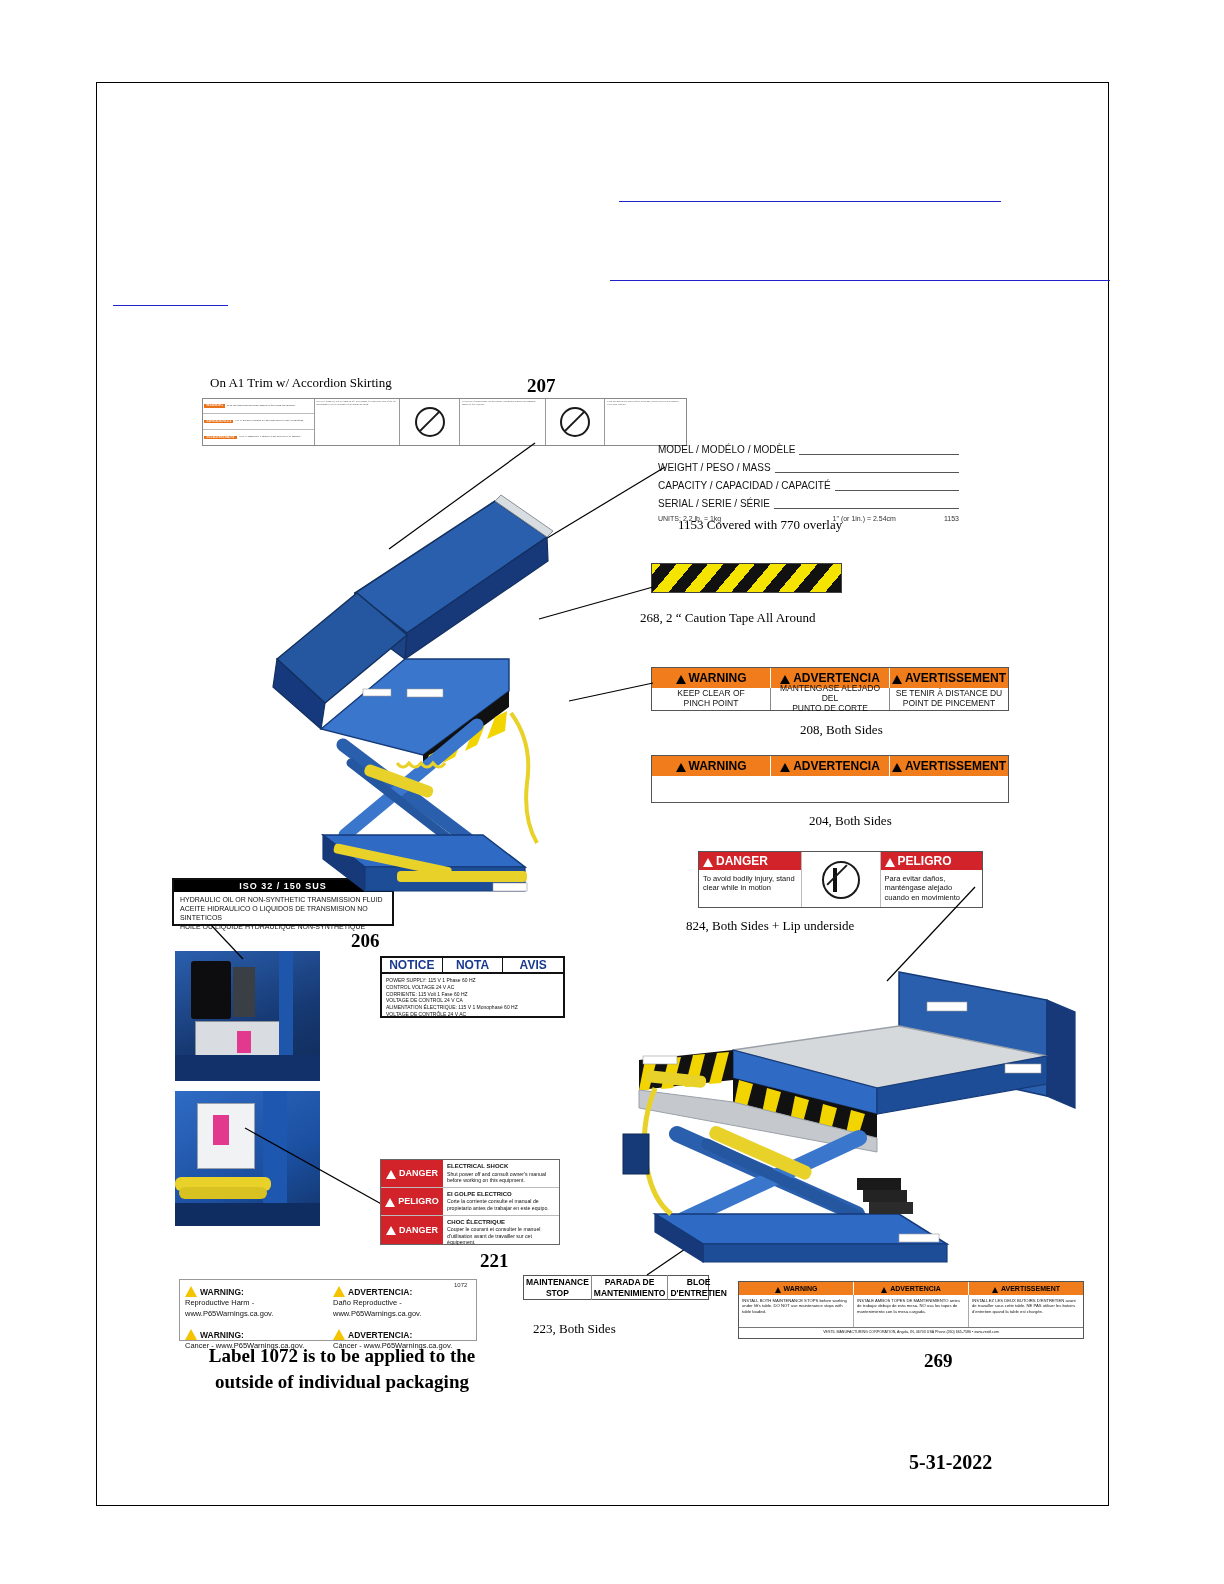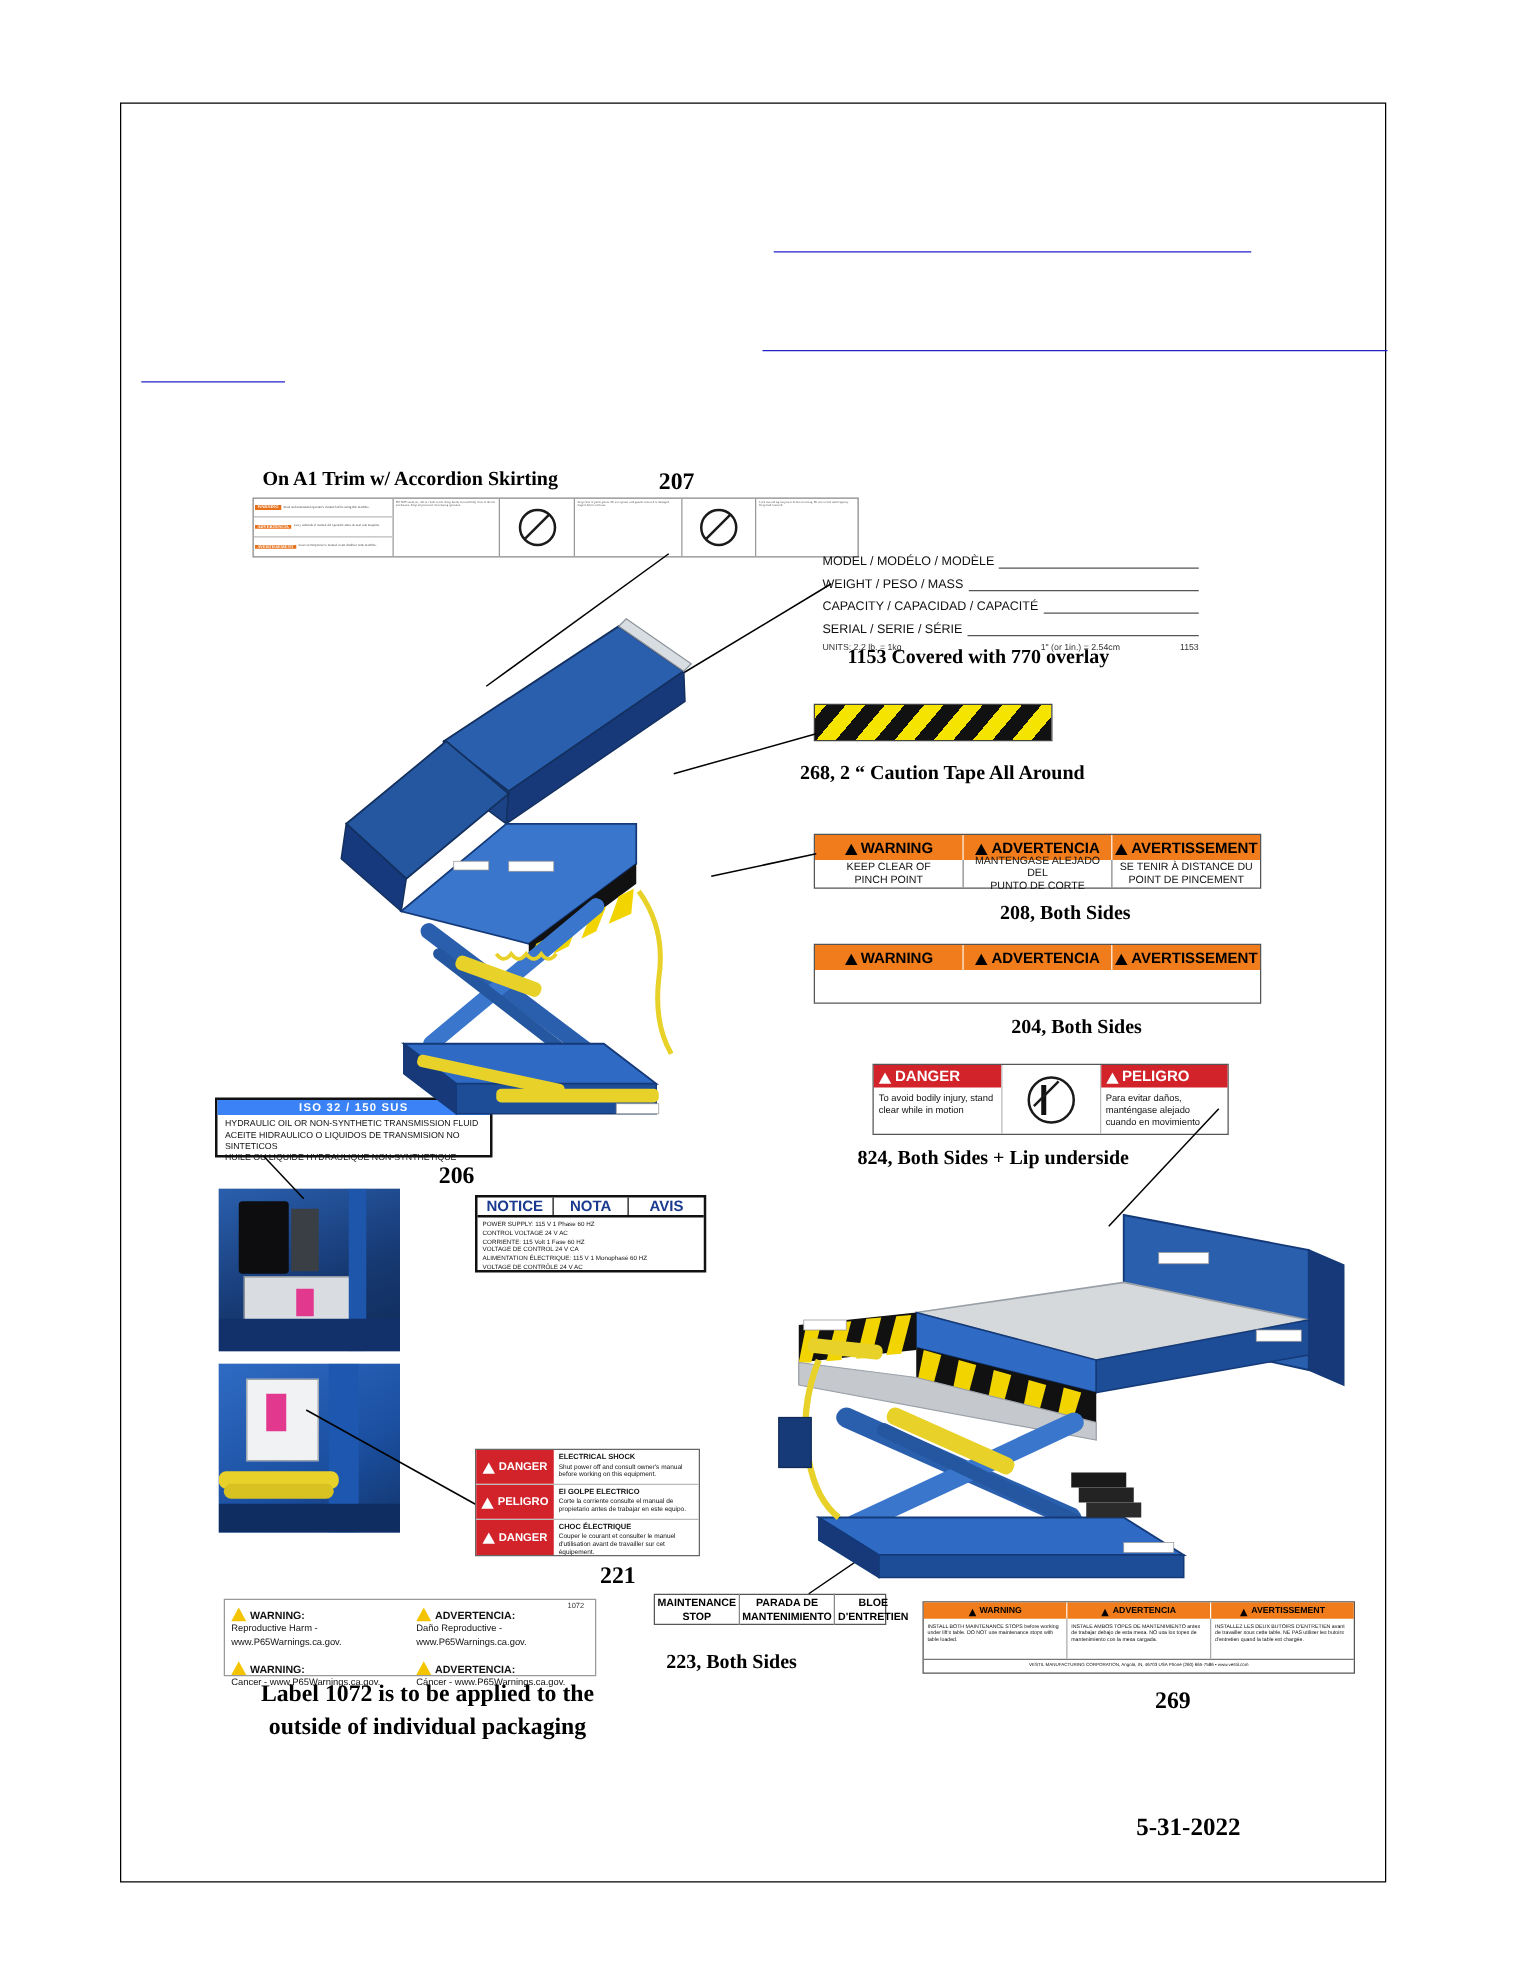--- a/index.html
+++ b/index.html
@@ -29,22 +29,22 @@
 
   
   .blue-rule {
     border-bottom: 1px solid #2222cc;
     height: 0;
   }
 
   
   .hdr {
     font-family: "Liberation Serif", serif;
-    font-weight: bold;
-    font-size: 16px;
+    font-weight: normal;
+    font-size: 13px;
     color: #000;
     white-space: nowrap;
   }
   .num-bold {
     font-family: "Liberation Serif", serif;
     font-weight: bold;
     font-size: 19px;
   }
 
   
@@ -240,21 +240,21 @@
   
   .decal206 {
     position: absolute;
     background: #fff;
     border: 2px solid #111;
     font-family: "Liberation Sans", sans-serif;
     box-sizing: border-box;
     padding: 3px 6px;
   }
   .d206-title {
-    background: #3b82f6;
+    background: #000000;
     color: #fff;
     font-size: 9px;
     font-weight: bold;
     text-align: center;
     letter-spacing: 1px;
     margin: -3px -6px 3px -6px;
     padding: 1px 0;
   }
   .d206-l { font-size: 7px; line-height: 1.3; color: #111; }
 

